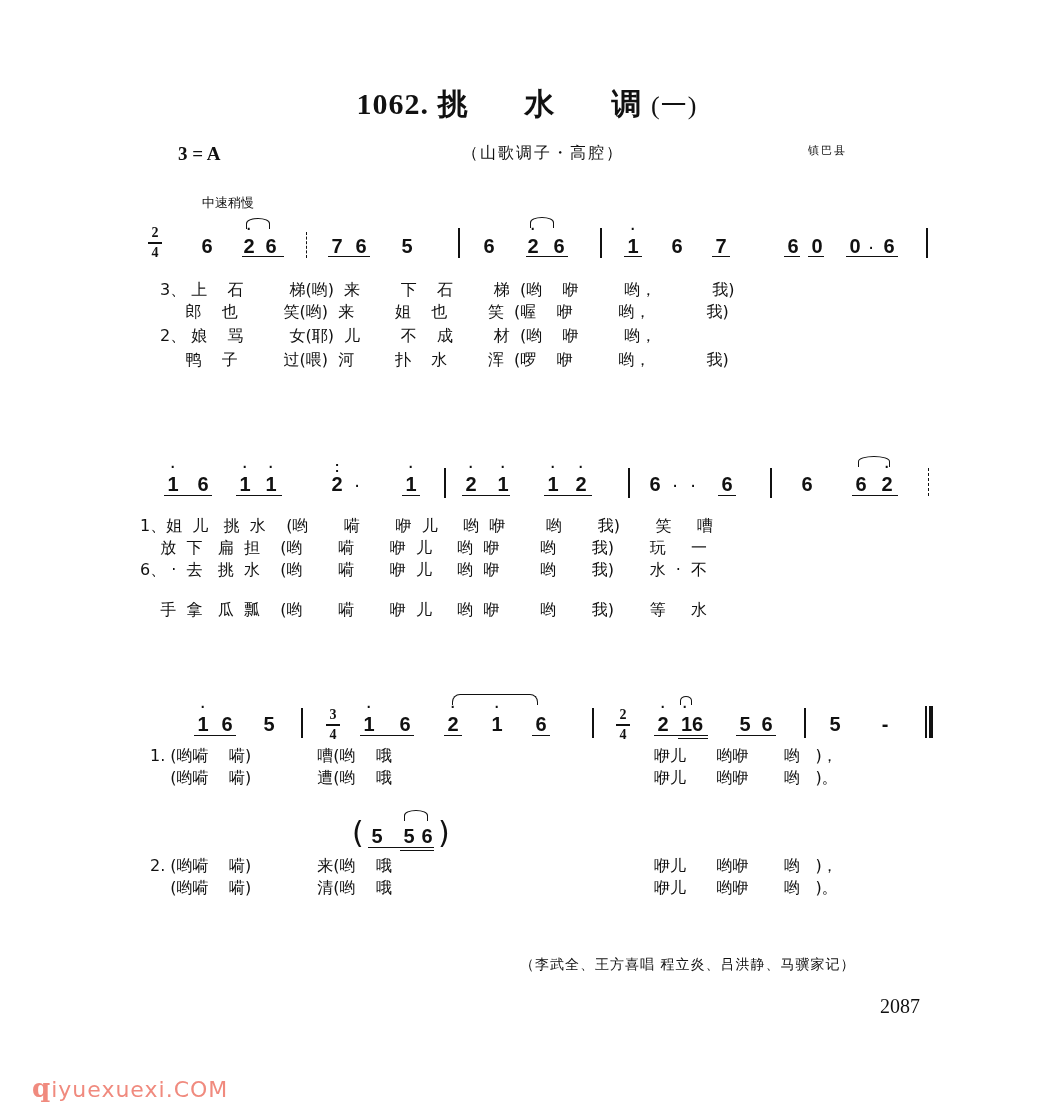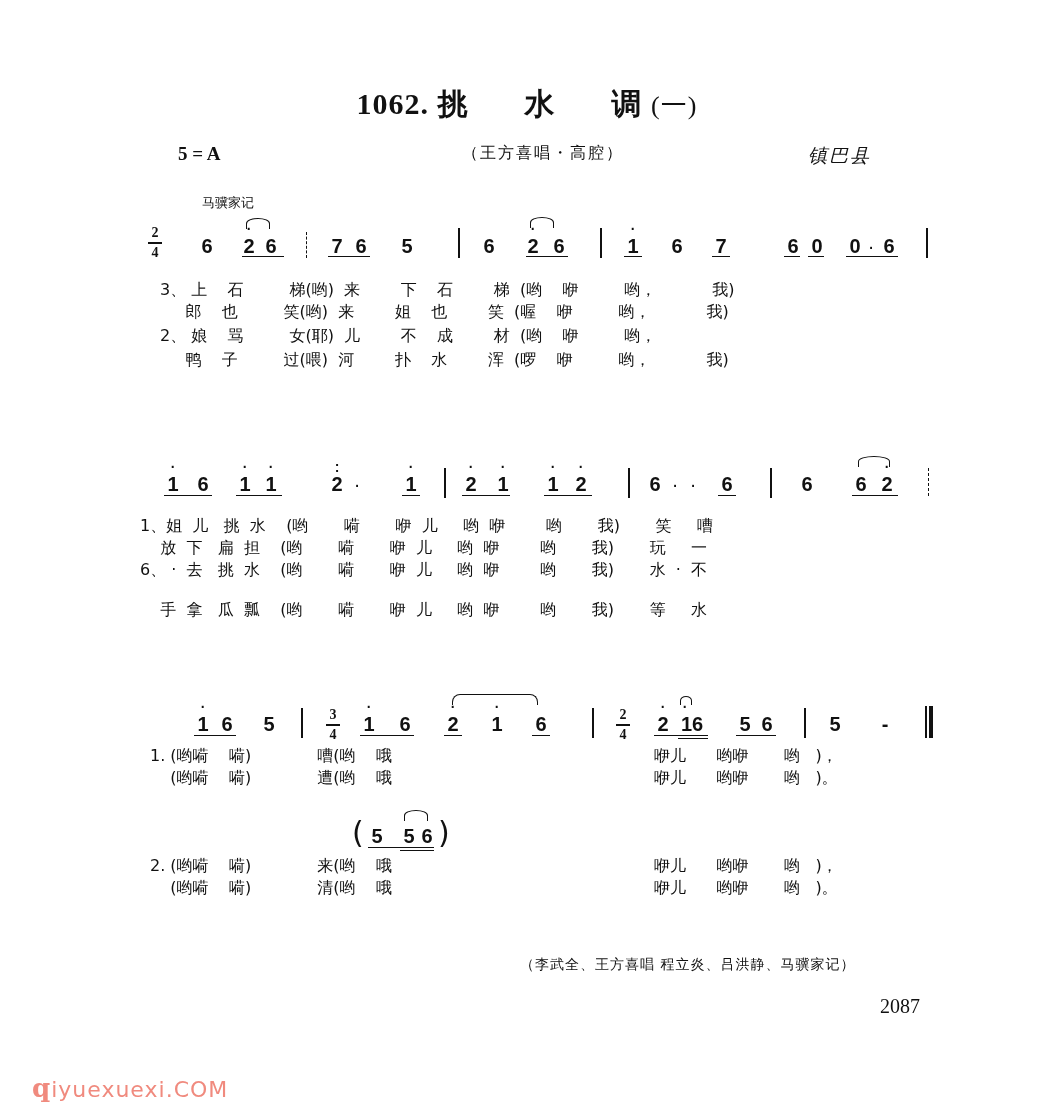--- a/index.html
+++ b/index.html
@@ -5,21 +5,21 @@
   html,body{margin:0;padding:0;background:#fff;}
   body{width:1054px;height:1119px;position:relative;overflow:hidden;color:#111;
        font-family:"DejaVu Sans","Liberation Sans",sans-serif;}
   .abs{position:absolute;}
   .title{left:0;width:1054px;top:84px;text-align:center;font-family:"Liberation Serif","DejaVu Serif",serif;
          font-size:30px;font-weight:bold;letter-spacing:1px;}
   .title .gap{display:inline-block;width:56px;}
   .title .sub{font-weight:normal;font-size:26px;}
   .key{left:178px;top:143px;font-family:"Liberation Serif",serif;font-weight:bold;font-size:19px;}
   .genre{left:462px;top:143px;font-size:16px;letter-spacing:2px;}
-  .county{left:808px;top:143px;font-size:19px;letter-spacing:2px;font-style:italic;}
+  .county{left:808px;top:143px;font-size:11px;letter-spacing:2px;}
   .tempo{left:202px;top:194px;font-size:13px;}
   .n{position:absolute;font-family:"Liberation Sans",sans-serif;font-weight:bold;font-size:20px;line-height:20px;width:14px;text-align:center;}
   .n .d{position:absolute;left:0;width:14px;text-align:center;top:-13px;font-size:14px;line-height:12px;}
   .ul{position:absolute;height:1px;background:#111;}
   .bar{position:absolute;width:1.5px;background:#111;}
   .dbar{position:absolute;width:0;border-left:1.5px dashed #111;}
   .ts{position:absolute;font-family:"Liberation Serif",serif;font-weight:bold;font-size:14px;line-height:14px;width:14px;text-align:center;}
   .ts .line{display:block;height:1.5px;background:#111;margin:2px 0;}
   .slur{position:absolute;border:1.5px solid #111;border-bottom:none;border-radius:50% 50% 0 0;height:10px;}
   .ly{position:absolute;font-size:16px;line-height:20px;white-space:pre;}
@@ -29,24 +29,24 @@
   .wm b{font-family:"DejaVu Serif",serif;font-size:26px;}
 </style>
 </head>
 <body>
 
 <div class="abs title">
   <span>1062.</span>
   <span>挑</span><span class="gap"></span><span>水</span><span class="gap"></span><span>调</span>
   <span class="sub">(一)</span>
 </div>
-<div class="abs key">5 = A</div>
-<div class="abs genre">（王方喜唱・高腔）</div>
+<div class="abs key">3 = A</div>
+<div class="abs genre">（山歌调子・高腔）</div>
 <div class="abs county">镇巴县</div>
-<div class="abs tempo">马骥家记</div>
+<div class="abs tempo">中速稍慢</div>
 
 <div>
   <div class="ts" style="left:148px;top:226px;"><span>2</span><span class="line"></span><span>4</span></div>
   <div class="n" style="left:200px;top:236px;">6</div>
   <div class="n" style="left:242px;top:236px;"><span class="d">·</span><span>2</span></div>
   <div class="n" style="left:264px;top:236px;">6</div>
   <div class="slur" style="left:246px;top:218px;width:22px;"></div>
   <div class="ul" style="left:242px;top:256px;width:42px;"></div>
   <div class="dbar" style="left:306px;top:232px;height:26px;"></div>
   <div class="n" style="left:330px;top:236px;">7</div>

